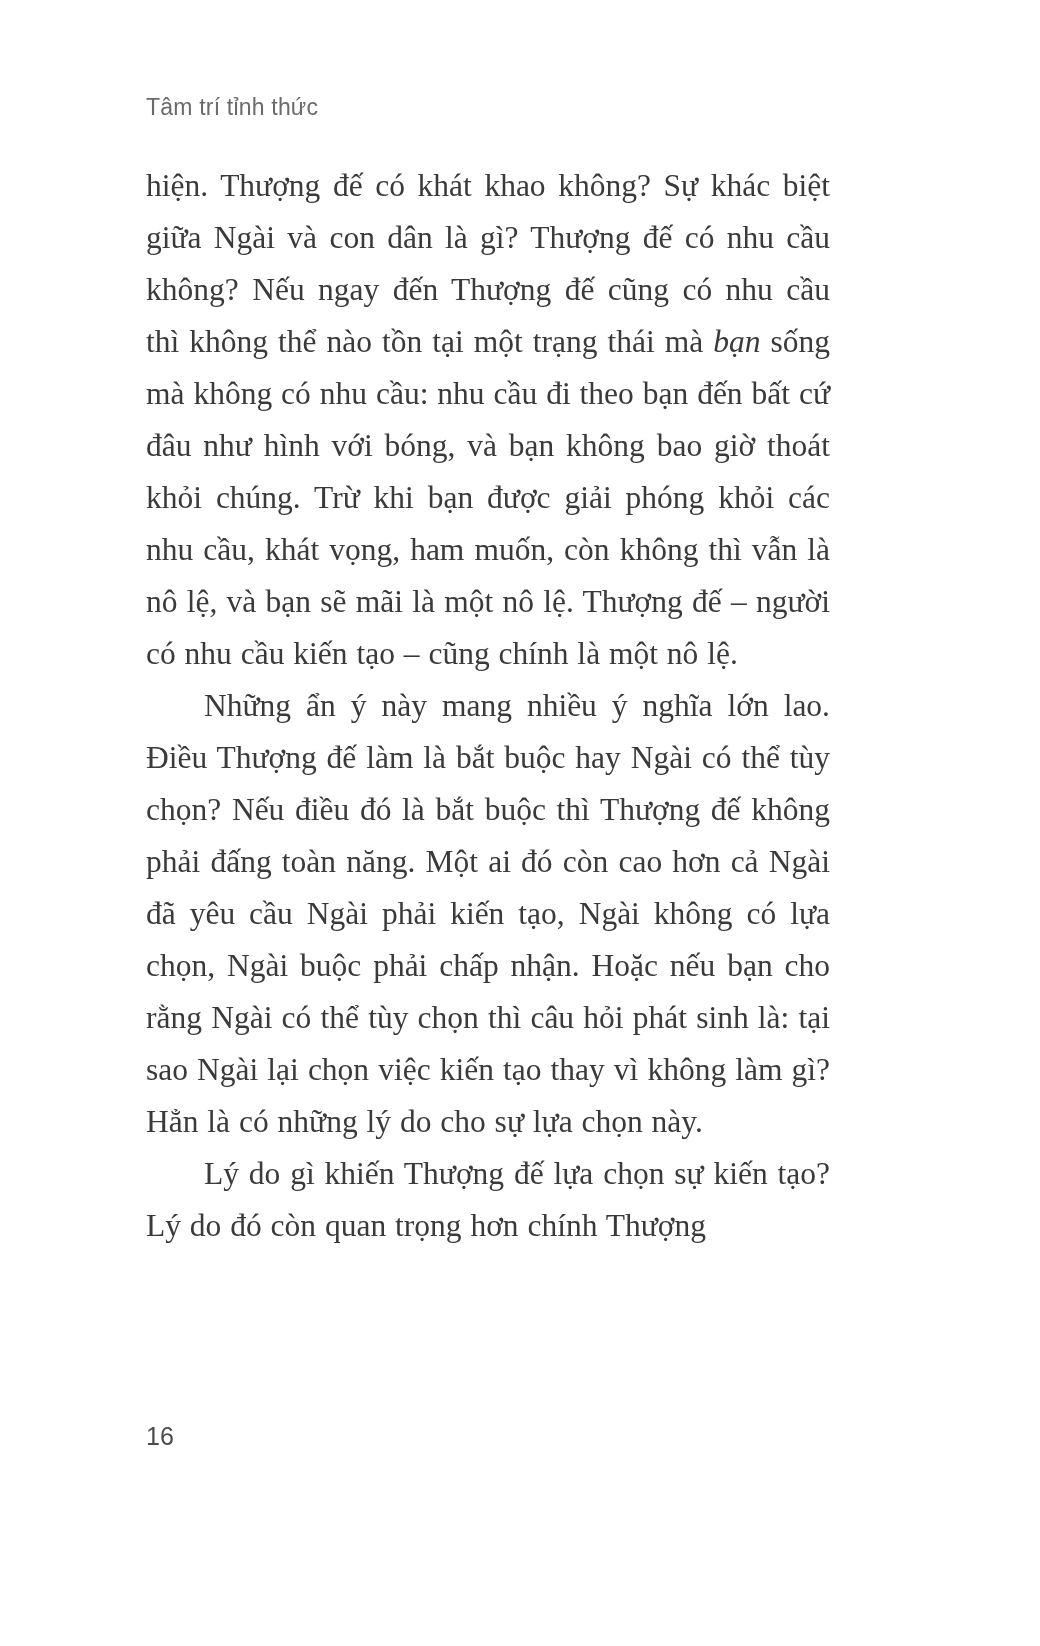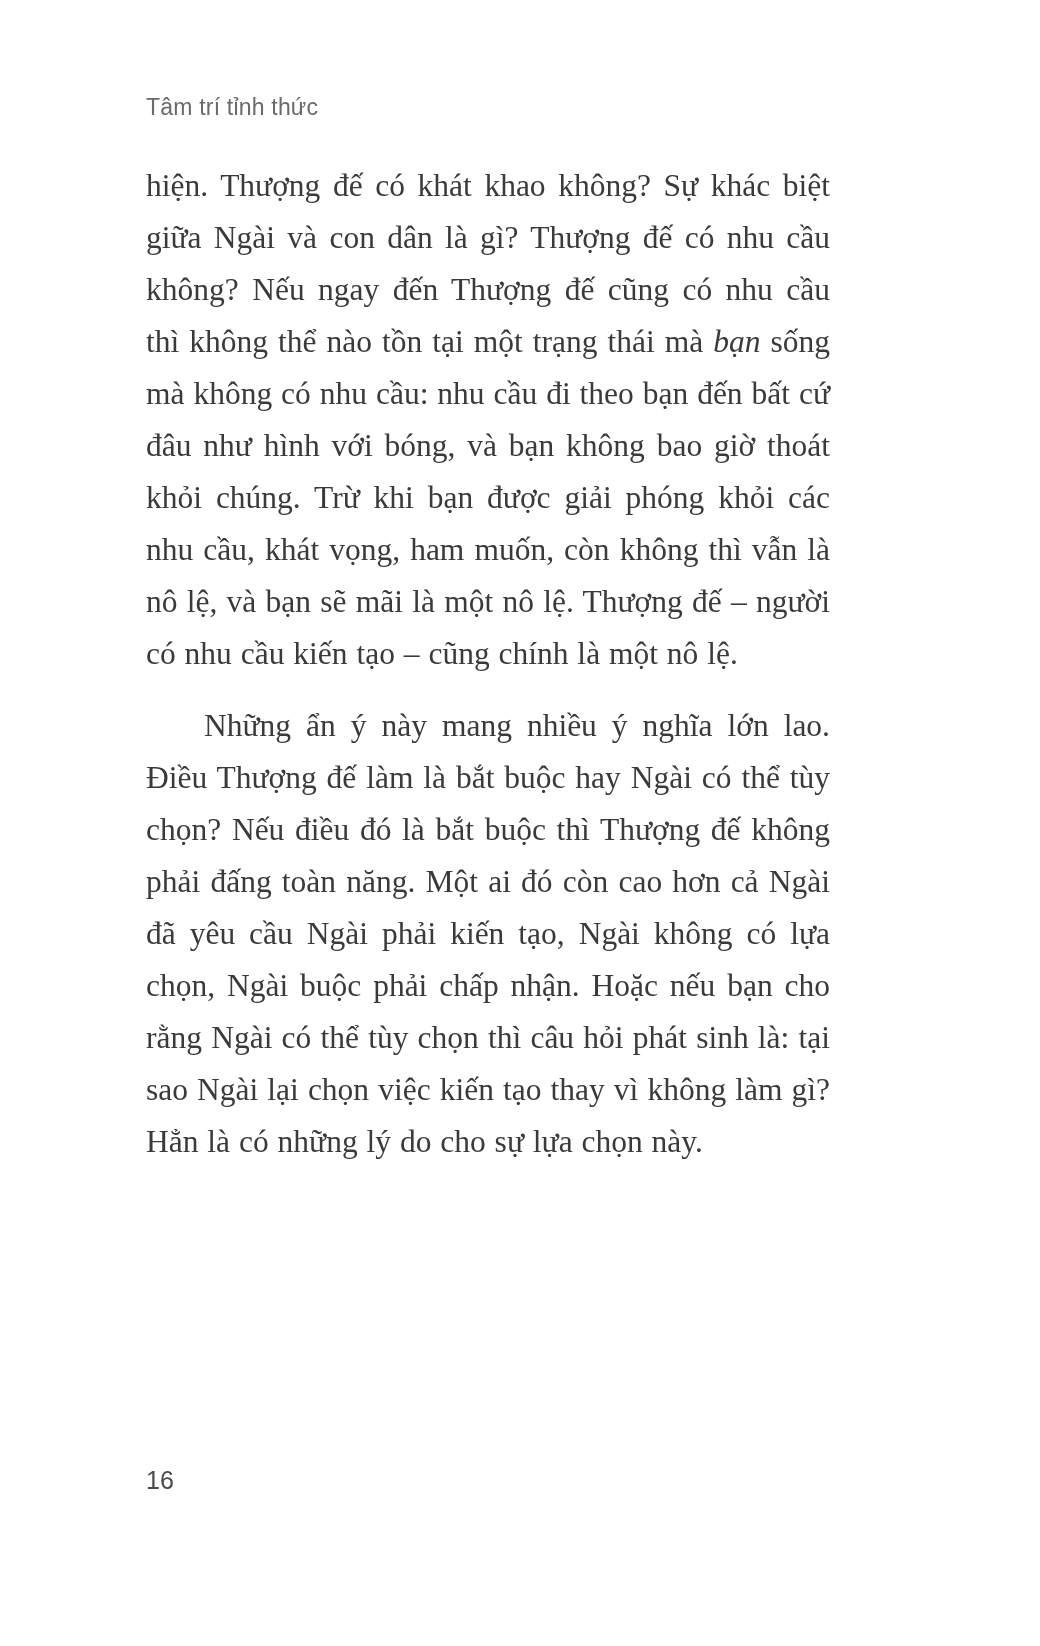--- a/index.html
+++ b/index.html
@@ -35,42 +35,41 @@
   }
   .body-text p {
     margin: 0;
     font-size: 31.5px;
     line-height: 52px;
     text-align: justify;
     text-justify: inter-word;
     word-spacing: 1px;
   }
   .body-text p + p {
-    margin-top: 20px;
   }
   .body-text p.indent {
     text-indent: 58px;
   }
   .body-text em {
   }
   .page-number {
     position: absolute;
     left: 146px;
     top: 1422px;
     font-family: "Liberation Sans", "DejaVu Sans", sans-serif;
     font-size: 25px;
     color: #4a4a4a;
-    margin-top: 44px;
   }
 </style>
 </head>
 <body>
 
 <div class="page">
   <div class="running-header">Tâm trí tỉnh thức</div>
 
   <div class="body-text">
       <p class=""><span>hiện. Thượng đế có khát khao không? Sự khác biệt giữa Ngài và con dân là gì? Thượng đế có nhu cầu không? Nếu ngay đến Thượng đế cũng có nhu cầu thì không thể nào tồn tại một trạng thái mà </span><em>bạn</em><span> sống mà không có nhu cầu: nhu cầu đi theo bạn đến bất cứ đâu như hình với bóng, và bạn không bao giờ thoát khỏi chúng. Trừ khi bạn được giải phóng khỏi các nhu cầu, khát vọng, ham muốn, còn không thì vẫn là nô lệ, và bạn sẽ mãi là một nô lệ. Thượng đế – người có nhu cầu kiến tạo – cũng chính là một nô lệ.</span></p>
       <p class="indent"><span>Những ẩn ý này mang nhiều ý nghĩa lớn lao. Điều Thượng đế làm là bắt buộc hay Ngài có thể tùy chọn? Nếu điều đó là bắt buộc thì Thượng đế không phải đấng toàn năng. Một ai đó còn cao hơn cả Ngài đã yêu cầu Ngài phải kiến tạo, Ngài không có lựa chọn, Ngài buộc phải chấp nhận. Hoặc nếu bạn cho rằng Ngài có thể tùy chọn thì câu hỏi phát sinh là: tại sao Ngài lại chọn việc kiến tạo thay vì không làm gì? Hẳn là có những lý do cho sự lựa chọn này.</span></p>
+      <p class="indent"><span>Lý do gì khiến Thượng đế lựa chọn sự kiến tạo? Lý do đó còn quan trọng hơn chính Thượng</span></p>
     </div>
 
   <div class="page-number">16</div>
 </div>
 
 </body></html>

